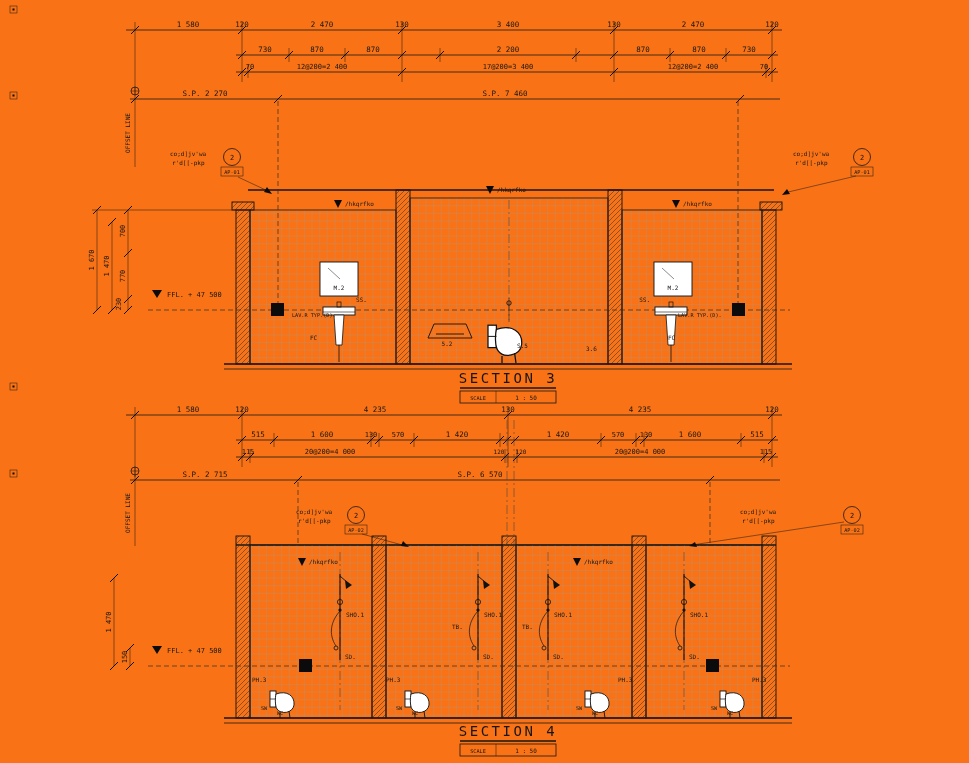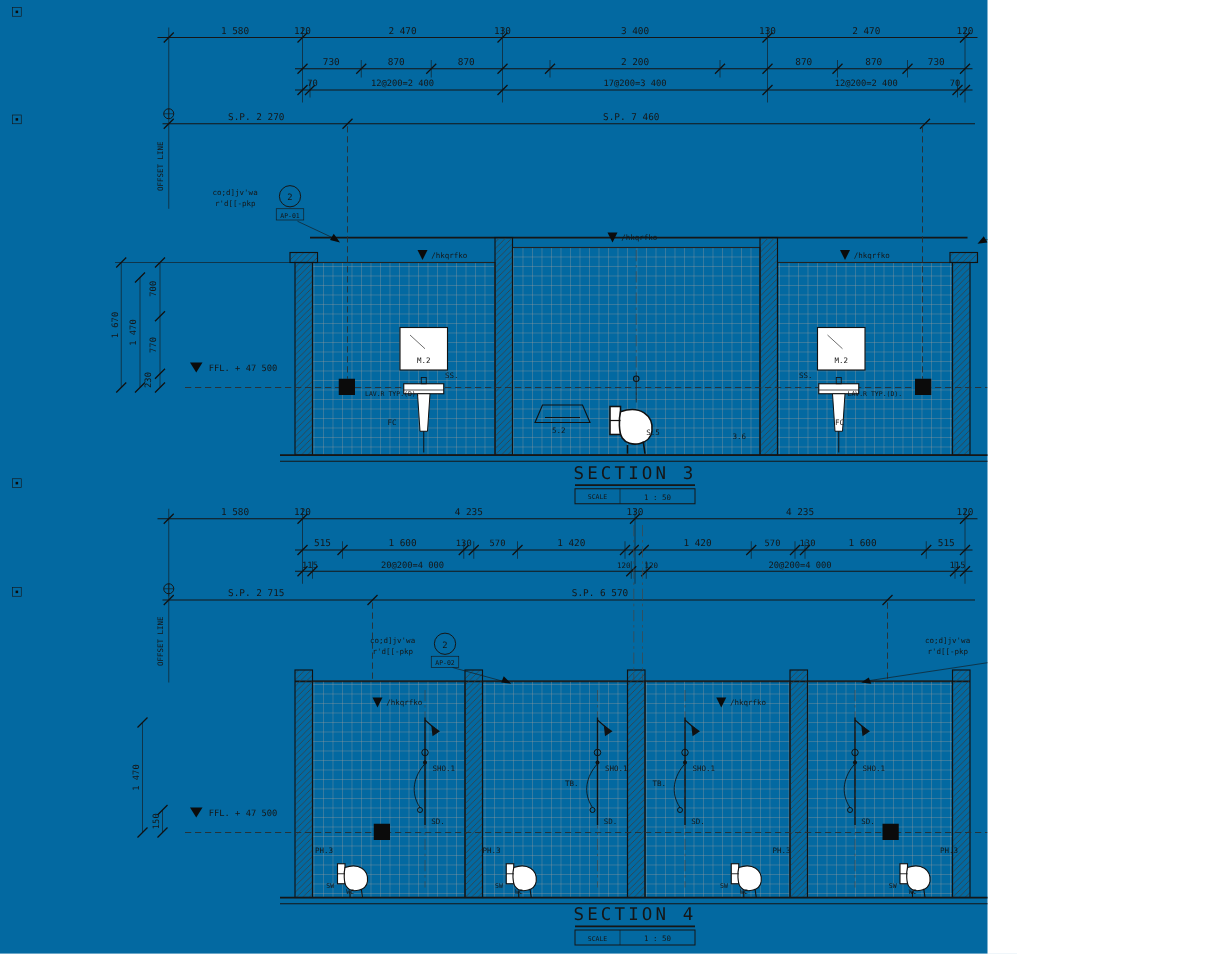--- a/index.html
+++ b/index.html
@@ -1,16 +1,16 @@
 <!DOCTYPE html>
 <html><head>
 <meta charset="utf-8">
 <style>
   html,body{margin:0;padding:0;background:#fff}
-  .canvas{position:relative;width:790px;height:763px;background:#0369a1;overflow:hidden;font-family:"DejaVu Sans Mono",monospace}
+  .canvas{position:relative;width:969px;height:763px;background:#f97316;overflow:hidden;font-family:"DejaVu Sans Mono",monospace}
   svg{display:block}
   svg text{fill:#161616}
   .t8{font:7.5px "DejaVu Sans Mono",monospace}
   .t7{font:7px "DejaVu Sans Mono",monospace}
   .t6{font:6px "DejaVu Sans Mono",monospace}
   .t5{font:5.2px "DejaVu Sans Mono",monospace}
   .title{font:14px "DejaVu Sans Mono",monospace;letter-spacing:2.5px}
   .ln{stroke:#161616;stroke-width:0.8;fill:none}
   .ln2{stroke:#161616;stroke-width:1.4;fill:none}
   .thin{stroke:#161616;stroke-width:0.5;fill:none}

